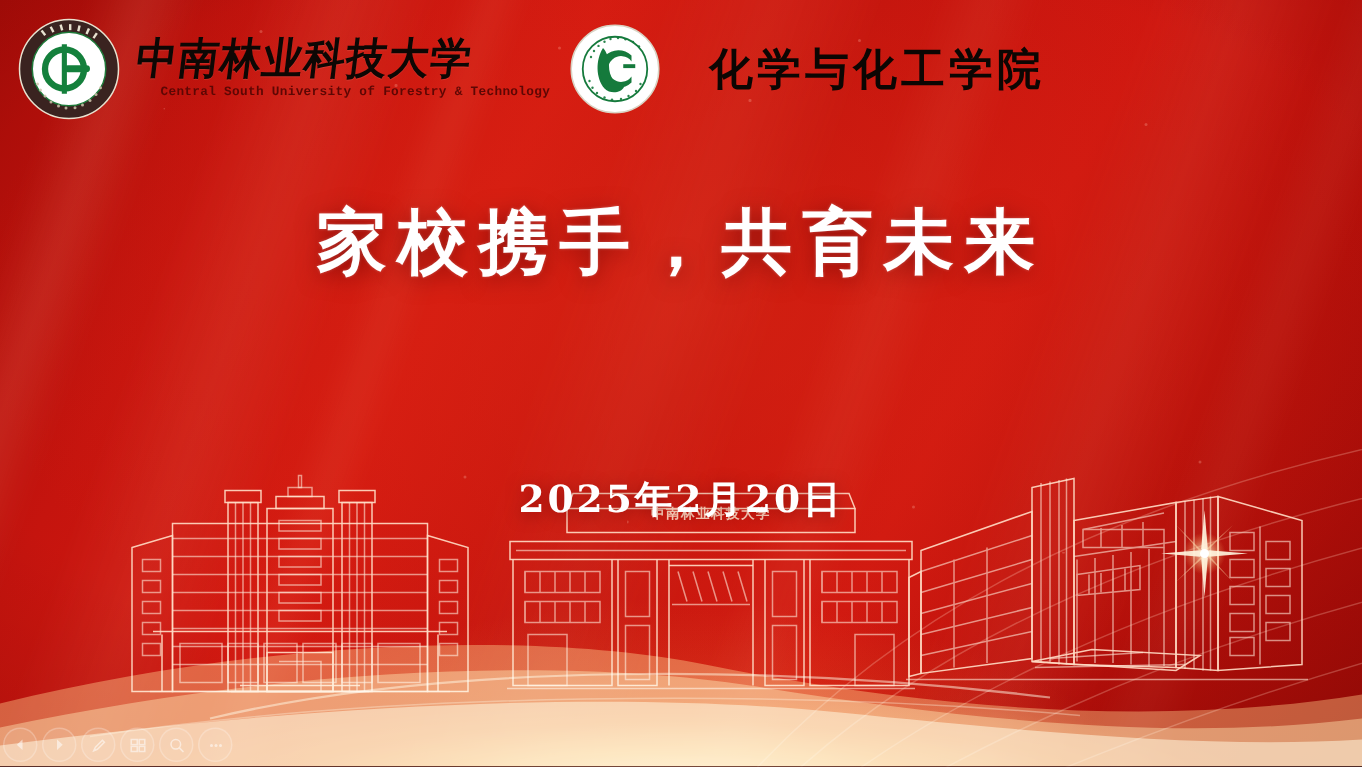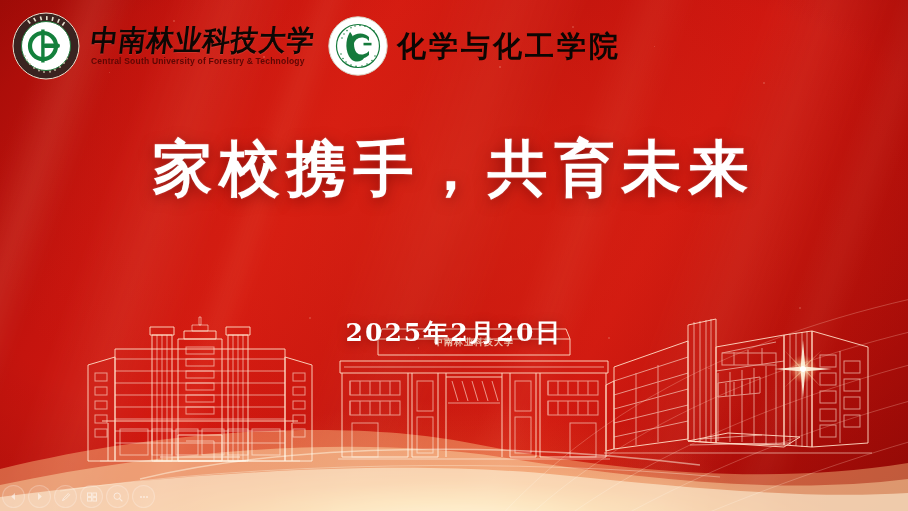--- a/index.html
+++ b/index.html
@@ -41,32 +41,32 @@
 
   .univ-block{display:flex;flex-direction:column;justify-content:center;margin-left:2px;}
   .univ-cn{
     font-family:"DejaVu Serif",serif;font-weight:700;font-size:27px;color:#0d0704;
     letter-spacing:1px;line-height:1;
     transform:skewX(-7deg) scaleY(1.06);
     text-shadow:0 1px 0 rgba(255,255,255,.09);
     white-space:nowrap;
   }
   .univ-en{
-    font-family:Liberation Sans, sans-serif;font-size:8.5px;color:#5d0704;
-    letter-spacing:.2px;margin-top:3px;white-space:nowrap;font-weight:600;
+    font-family:Liberation Mono, monospace;font-size:8.5px;color:#5d0704;
+    letter-spacing:.2px;margin-top:3px;white-space:nowrap;font-weight:600;margin-left:16px;
   }
   .college-cn{
     font-family:"DejaVu Serif",serif;font-weight:700;font-size:29px;color:#0c0603;
-    letter-spacing:3px;line-height:1;margin-left:0;white-space:nowrap;
+    letter-spacing:3px;line-height:1;margin-left:24px;white-space:nowrap;
   }
 
   
   .title-main{
     position:absolute;left:0;right:0;top:138px;text-align:center;z-index:18;
-    font-family:"DejaVu Serif",serif;font-weight:700;font-size:60px;color:#fff;
+    font-family:"DejaVu Serif",serif;font-weight:700;font-size:47px;color:#fff;
     letter-spacing:7px;line-height:1;
     text-shadow:0 3px 14px rgba(90,0,0,.55),0 0 2px rgba(255,255,255,.35);
   }
   .title-sub{
     position:absolute;right:44px;top:232px;z-index:18;
     font-family:"DejaVu Serif",serif;font-weight:700;font-size:40px;color:#fff;
     letter-spacing:2px;line-height:1;white-space:nowrap;
     text-shadow:0 3px 12px rgba(90,0,0,.5);
   }
   .title-date{

